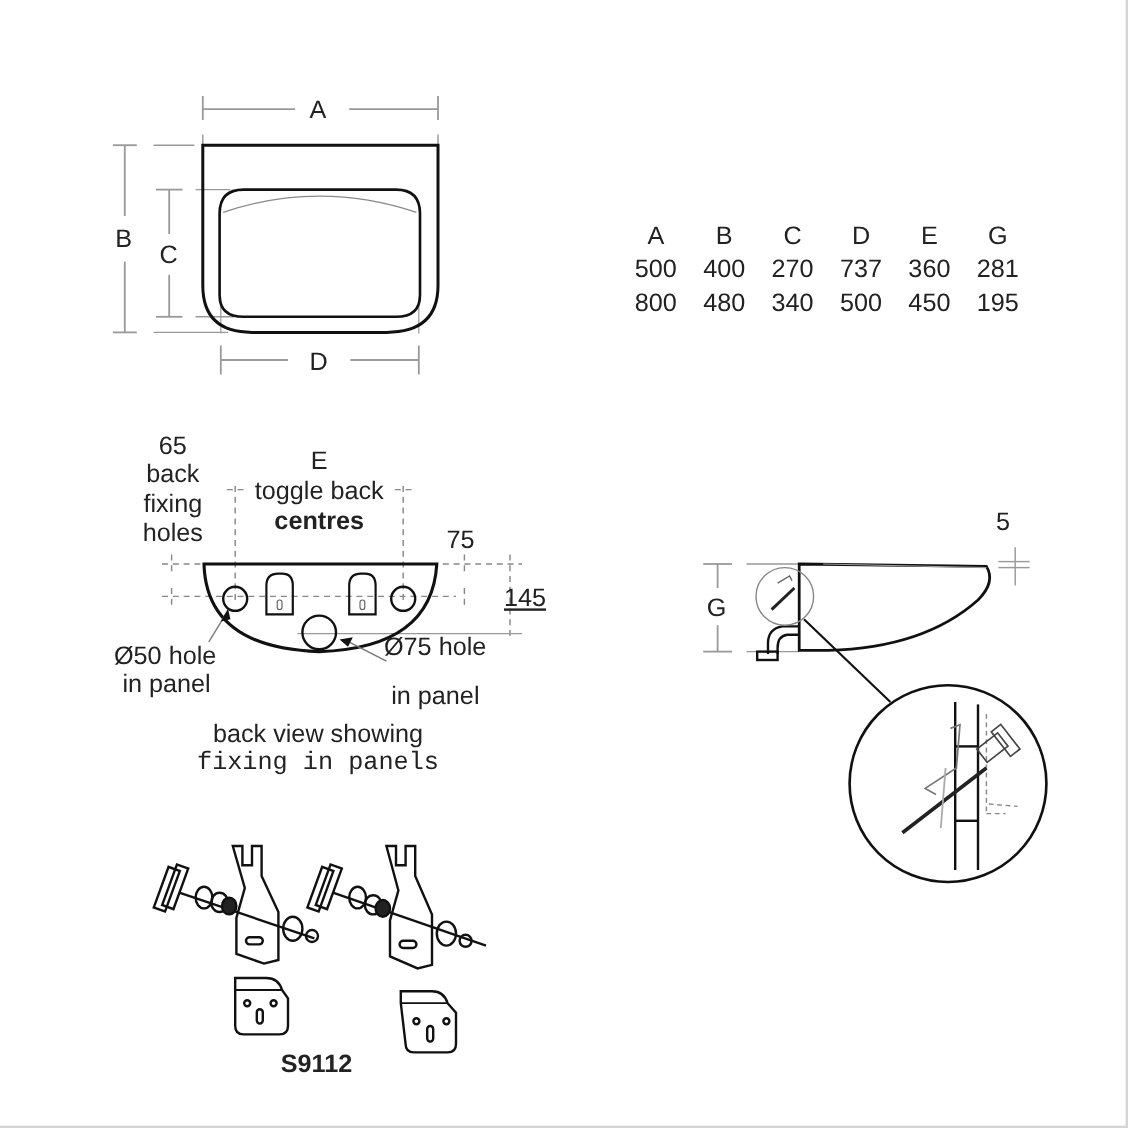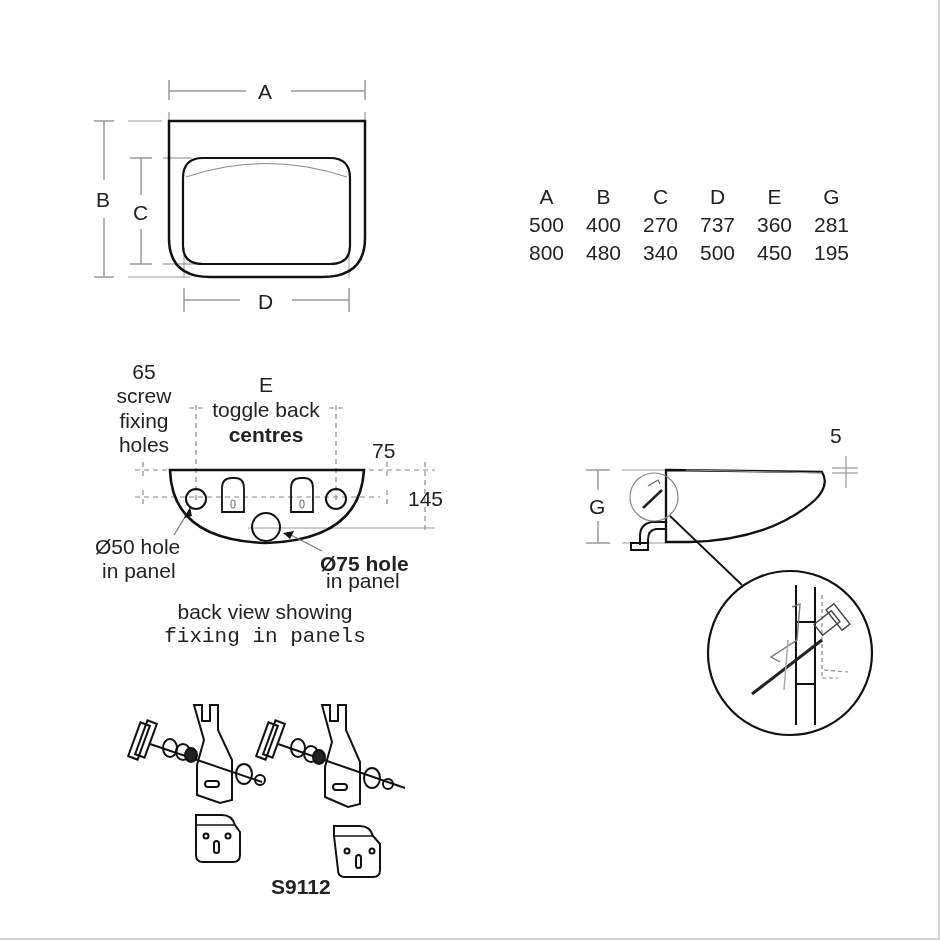--- a/index.html
+++ b/index.html
@@ -6,21 +6,21 @@
   body { width: 940px; height: 940px; position: relative; overflow: hidden;
          font-family: "Liberation Sans", "DejaVu Sans", sans-serif; color: #222; }
   .frame { position: absolute; left: 0; top: 0; width: 938px; height: 938px;
            border-right: 2px solid #d4d4d4; border-bottom: 2px solid #d4d4d4; }
   svg.drawing { position: absolute; left: 0; top: 0; }
   .lbl { position: absolute; font-size: 21px; line-height: 24px; color: #222; white-space: nowrap; }
   .lbl.c { text-align: center; }
   .table { position: absolute; left: 518px; top: 183px; font-size: 21px; line-height: 28px; }
   .table .row { display: flex; }
   .table .cell { width: 57px; text-align: center; }
-  .code { position: absolute; left: 234px; top: 875px; font-size: 21px; font-weight: bold; margin-left: 37px; }
+  .code { position: absolute; left: 234px; top: 875px; font-size: 21px; font-weight: bold; }
 </style>
 </head>
 <body>
 
 <div class="frame"></div>
 
 <svg class="drawing" width="940" height="940" viewBox="0 0 940 940">
 
   <g fill="none">
 
@@ -197,34 +197,34 @@
     <div class="cell">800</div>
     <div class="cell">480</div>
     <div class="cell">340</div>
     <div class="cell">500</div>
     <div class="cell">450</div>
     <div class="cell">195</div>
   </div>
 </div>
 
 <div class="lbl c" style="left:108px;top:360px;width:72px;">65</div>
-<div class="lbl c" style="left:108px;top:384px;width:72px;">screw</div>
+<div class="lbl c" style="left:108px;top:384px;width:72px;">back</div>
 <div class="lbl c" style="left:108px;top:409px;width:72px;">fixing</div>
 <div class="lbl c" style="left:108px;top:433px;width:72px;">holes</div>
 
 <div class="lbl c" style="left:205px;top:373px;width:122px;">E</div>
 <div class="lbl c" style="left:205px;top:398px;width:122px;">toggle back</div>
 <div class="lbl c" style="left:205px;top:423px;width:122px;font-weight:bold;">centres</div>
 
 <div class="lbl" style="left:372px;top:439px;">75</div>
-<div class="lbl" style="left:408px;top:487px;">145</div>
+<div class="lbl" style="left:420px;top:487px;text-decoration:underline;">145</div>
 
 <div class="lbl" style="left:95px;top:535px;">Ø50 hole</div>
 <div class="lbl" style="left:102px;top:559px;">in panel</div>
-<div class="lbl" style="left:320px;top:552px;font-weight:bold;">Ø75 hole</div>
+<div class="lbl" style="left:320px;top:528px;">Ø75 hole</div>
 <div class="lbl" style="left:326px;top:569px;">in panel</div>
 
 <div class="lbl c" style="left:150px;top:600px;width:230px;">back view showing</div>
 <div class="lbl c" style="left:150px;top:625px;width:230px;font-family:Liberation Mono, monospace;">fixing in panels</div>
 
 <div class="lbl" style="left:589px;top:495px;">G</div>
 <div class="lbl" style="left:830px;top:424px;">5</div>
 
 <div class="code">S9112</div>
 

